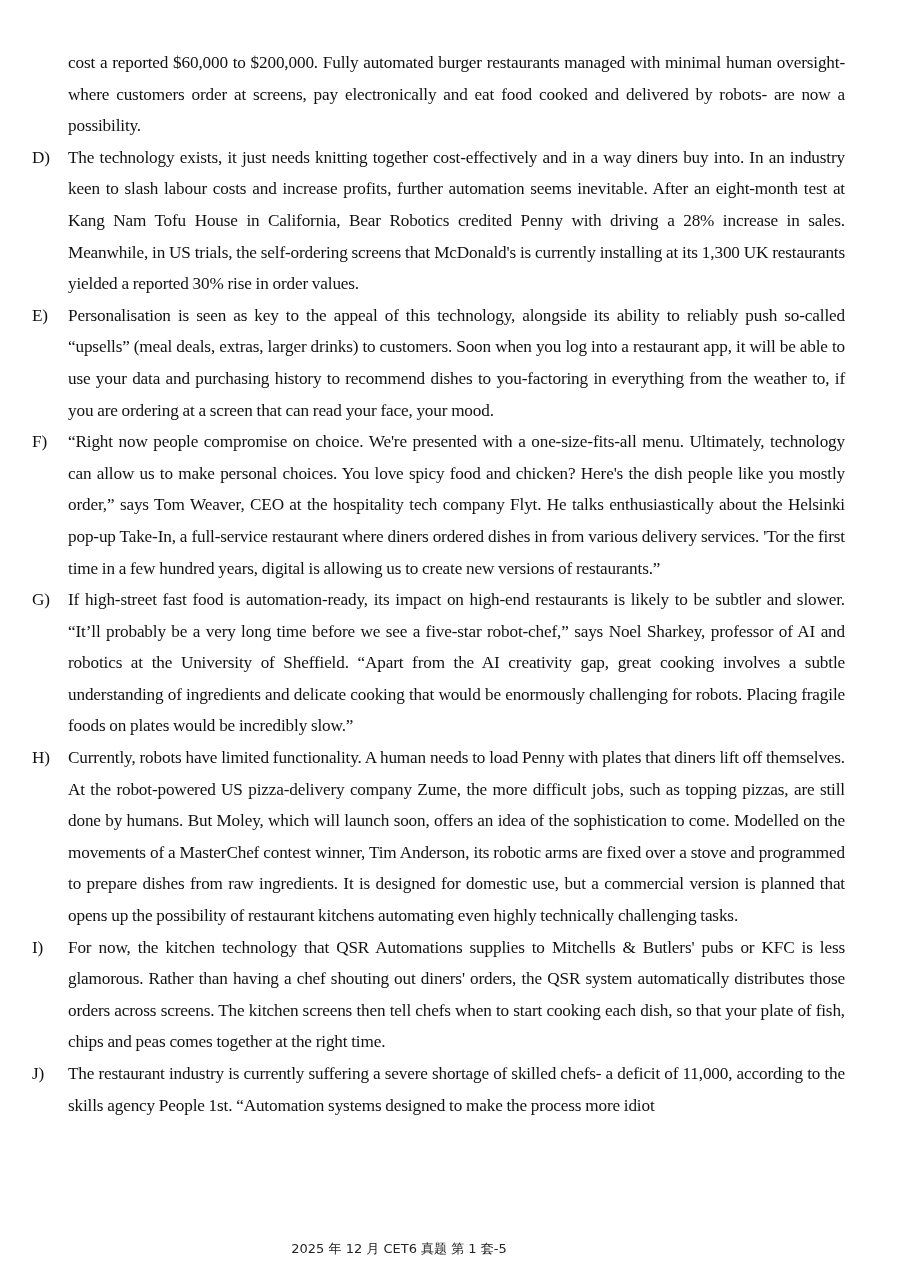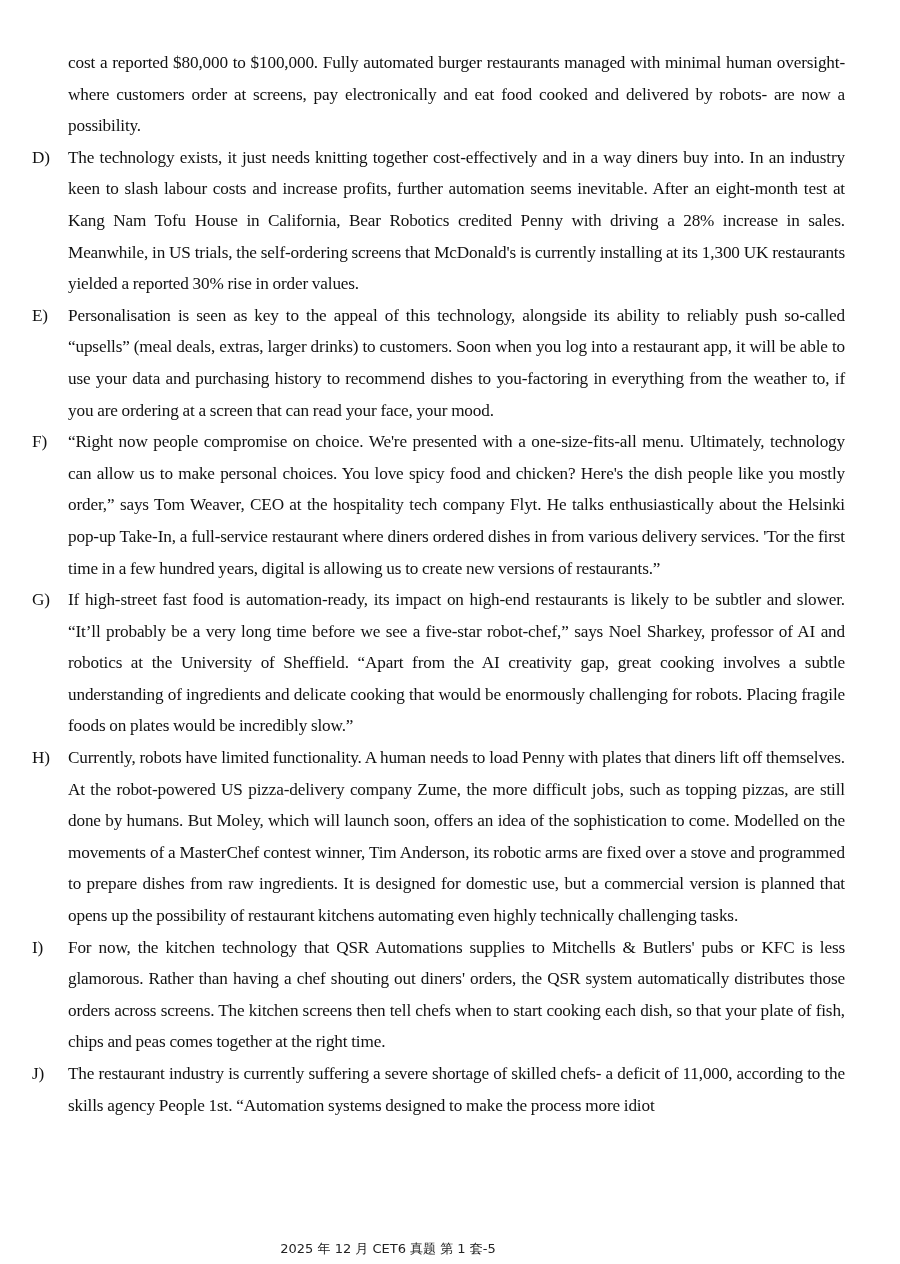--- a/index.html
+++ b/index.html
@@ -43,29 +43,30 @@
     }
     .footer {
       position: absolute;
       top: 1240px;
       left: 0;
       width: 776px;
       text-align: center;
       font-family: "DejaVu Sans", "Liberation Sans", sans-serif;
       font-size: 13px;
       color: #222222;
+      padding-left: 11px;
     }
   </style>
 </head>
 <body>
 
 <div class="page">
   <p class="para">
     <span class="label"></span>
-    <span class="body-text">cost a reported $80,000 to $100,000. Fully automated burger restaurants managed with minimal human oversight- where customers order at screens, pay electronically and eat food cooked and delivered by robots- are now a possibility.</span>
+    <span class="body-text">cost a reported $60,000 to $200,000. Fully automated burger restaurants managed with minimal human oversight- where customers order at screens, pay electronically and eat food cooked and delivered by robots- are now a possibility.</span>
   </p>
   <p class="para">
     <span class="label">D)</span>
     <span class="body-text">The technology exists, it just needs knitting together cost-effectively and in a way diners buy into. In an industry keen to slash labour costs and increase profits, further automation seems inevitable. After an eight-month test at Kang Nam Tofu House in California, Bear Robotics credited Penny with driving a 28% increase in sales. Meanwhile, in US trials, the self-ordering screens that McDonald's is currently installing at its 1,300 UK restaurants yielded a reported 30% rise in order values.</span>
   </p>
   <p class="para">
     <span class="label">E)</span>
     <span class="body-text">Personalisation is seen as key to the appeal of this technology, alongside its ability to reliably push so-called “upsells” (meal deals, extras, larger drinks) to customers. Soon when you log into a restaurant app, it will be able to use your data and purchasing history to recommend dishes to you-factoring in everything from the weather to, if you are ordering at a screen that can read your face, your mood.</span>
   </p>
   <p class="para">

